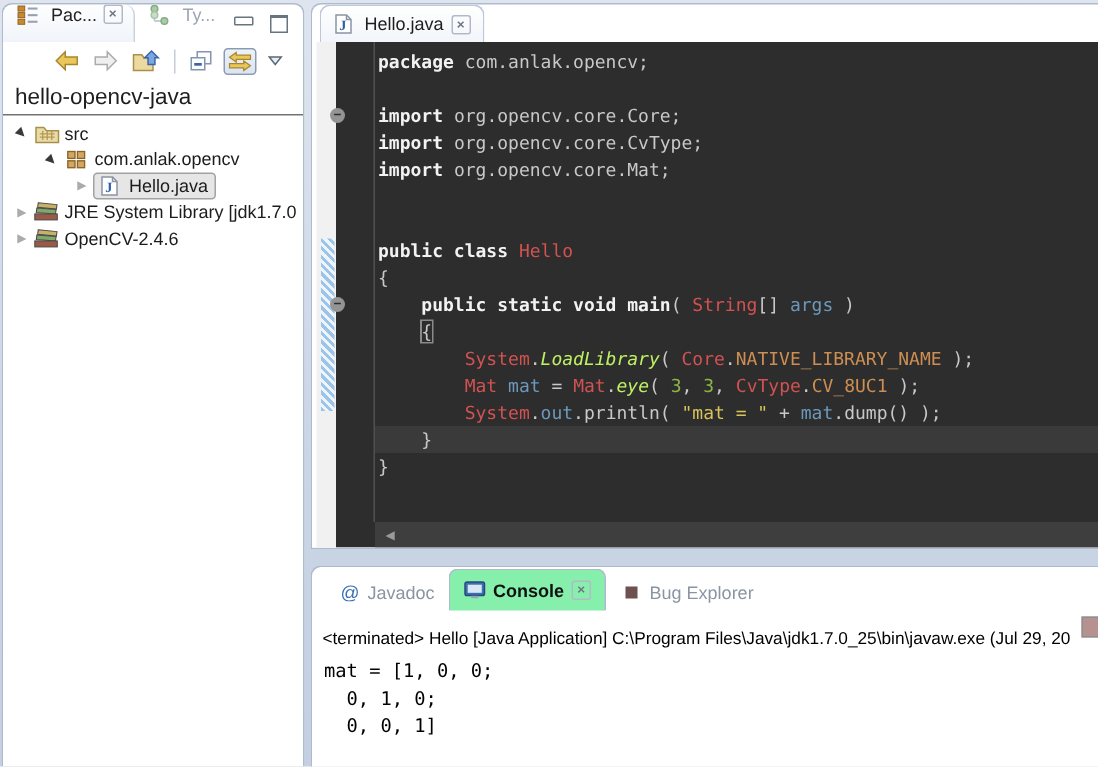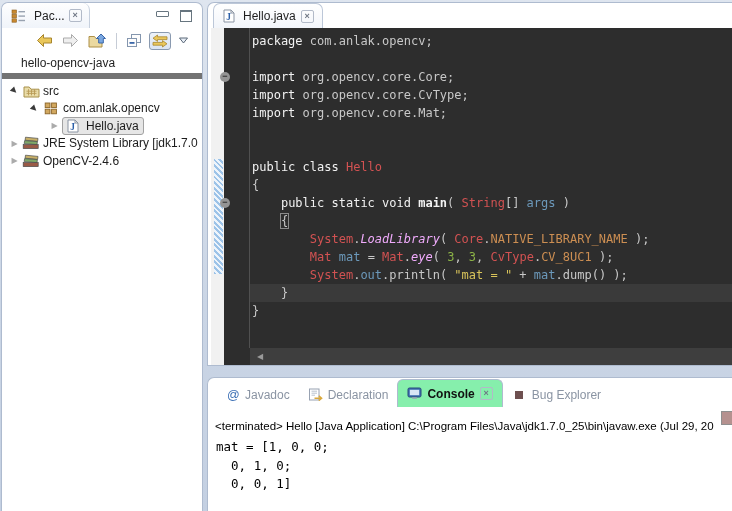--- a/index.html
+++ b/index.html
@@ -6,33 +6,33 @@
   body{
     width:732px;height:511px;overflow:hidden;position:relative;
     background:linear-gradient(180deg,#DEE5EF 0%,#CAD5E5 60%,#C4D0E2 100%);
     font-family:"Liberation Sans",sans-serif;
     -webkit-font-smoothing:antialiased;
   }
   .panel{position:absolute;background:#FFFFFF;border:1px solid #AEBBCF;box-sizing:border-box;}
   
   .left-card{left:1px;top:2px;width:202px;height:509px;border-radius:7px 7px 0 0;border-bottom:none;overflow:hidden;}
   .ptabs{height:25px;display:flex;align-items:stretch;}
-  .ptab{display:flex;align-items:center;gap:4px;padding:0 7px;font-size:12px;cursor:default;}
+  .ptab{display:flex;gap:4px;padding:0 7px;font-size:12px;cursor:default;}
   .ptab.active{background:linear-gradient(#FEFEFE,#F0F4FA);border-right:1px solid #C6D0DE;border-radius:7px 7px 0 0;color:#222;}
   .ptab.inactive{color:#9AA6B6;}
   .winbtns{margin-left:auto;display:flex;gap:11px;align-items:center;padding-right:10px;}
   .minbtn{width:11px;height:4px;border:1px solid #67757F;border-radius:1px;margin-top:-3px;}
   .maxbtn{width:10px;height:9px;border:1px solid #67757F;border-top-width:2px;}
   .closebox{width:11px;height:11px;border:1px solid #B2BAC8;border-radius:2px;color:#6E7684;
     font-size:9px;line-height:9px;font-weight:bold;display:flex;align-items:center;justify-content:center;}
   .ptoolbar{height:25px;display:flex;justify-content:flex-end;align-items:center;gap:5px;padding-right:11px;}
   .tbtn{display:inline-flex;align-items:center;justify-content:center;padding:1px 2px;}
   .tbtn.pressed{border:1px solid #8A9AB0;background:linear-gradient(#EDF2F9,#DAE4F2);border-radius:3px;}
   .sep{width:1px;height:16px;background:#C6CCD6;margin:0 2px;}
-  .project-label{font-size:12px;color:#1E1E1E;padding:3px 0 3px 19px;border-bottom:6px solid #737373;}
+  .project-label{font-size:15px;color:#1E1E1E;padding:3px 0 3px 8px;border-bottom:1px solid #737373;}
   .tree{padding-top:3px;font-size:12px;color:#1C1C1C;white-space:nowrap;overflow:hidden;}
   .trow{height:17.5px;display:flex;align-items:center;}
   .arrow{width:15px;display:inline-flex;justify-content:center;font-size:8px;flex:none;font-family:"DejaVu Sans",sans-serif;}
   .arrow.exp{color:#3A3A3A;transform:rotate(45deg);}
   .arrow.col{color:#ABABAB;}
   .ticon{width:18px;height:14px;display:inline-flex;align-items:center;justify-content:center;flex:none;margin-right:3px;}
   .selbox{display:inline-flex;align-items:center;background:#E6E6E6;border:1px solid #A2A2A2;border-radius:3px;padding:0 4px 0 1px;height:16px;}
   .selbox .ticon{margin-right:4px;}
   
   .editor-card{left:207px;top:2px;width:527px;height:364px;border-radius:7px 0 0 0;border-right:none;overflow:hidden;}
@@ -44,29 +44,29 @@
   .hatch{position:absolute;left:3px;top:131px;width:9px;height:115px;
     background:repeating-linear-gradient(45deg,#9CC3E8 0 2px,#EDF4FB 2px 4px);}
   .darkzone{position:absolute;left:16px;top:0;right:0;bottom:0;background:#2D2D2D;}
   .foldsep{position:absolute;left:25px;top:0;bottom:17px;width:1px;background:#505050;}
   .fold{position:absolute;left:-4px;width:10px;height:10px;border-radius:50%;background:#949494;color:#2D2D2D;
     font-size:9px;line-height:9px;text-align:center;font-weight:bold;}
   .code{position:absolute;left:26px;right:0;top:0;bottom:17px;overflow:hidden;
     font-family:"DejaVu Sans Mono",monospace;font-size:12px;line-height:18px;padding-top:4px;white-space:pre;color:#C8C8C8;}
   .cline{height:18px;padding-left:2px;}
   .cline.hl{background:#3A3A3A;}
-  .tok-kw{color:#F2F2F2;font-weight:normal;}
+  .tok-kw{color:#F2F2F2;font-weight:bold;}
   .tok-dec{color:#F2F2F2;font-weight:bold;text-align:center;}
   .tok-def{color:#C8C8C8;text-align:center;}
   .tok-typ{color:#D25252;}
   .tok-var{color:#6C99BB;margin-top:40px;}
   .tok-num{color:#8CB347;}
   .tok-str{color:#D8C35A;}
   .tok-con{color:#CC8E52;}
-  .tok-sm{color:#f0abfc;font-style:italic;}
+  .tok-sm{color:#bef264;font-style:italic;}
   .tok-box{box-shadow:0 0 0 1px #8A8A8A;}
   .hscroll{position:absolute;left:26px;right:0;bottom:0;height:17px;background:#3E3E3E;display:flex;align-items:center;}
   .hscroll .arr{color:#9A9A9A;font-size:8px;margin-left:7px;font-family:"DejaVu Sans",sans-serif;}
   
   .console-card{left:207px;top:377px;width:527px;height:135px;border-radius:7px 0 0 0;border-right:none;border-bottom:none;overflow:hidden;}
   .ctabrow{height:29px;display:flex;align-items:flex-end;padding-left:8px;font-size:12px;color:#8A94A3;}
   .ctab{display:flex;align-items:center;gap:5px;padding:0 9px;height:25px;white-space:nowrap;}
   .ctab.active{background:#86efac;border:1px solid #AEBBCF;border-bottom:none;border-radius:6px 6px 0 0;color:#111;font-weight:bold;height:27px;}
   .console-body{padding:13px 0 0 7px;}
   .launch-line{font-size:11.5px;color:#000;white-space:nowrap;overflow:hidden;}
@@ -90,20 +90,32 @@
             <g fill="#98A2B0">
               <rect x="7.5" y="2" width="6.5" height="1.4"></rect>
               <rect x="7.5" y="6.4" width="6.5" height="1.4"></rect>
               <rect x="7.5" y="10.8" width="6.5" height="1.4"></rect>
             </g>
           </svg>
         </span>
       <span>Pac...</span>
       <span class="closebox">×</span>
     </div>
+    <div class="ptab inactive">
+      <span class="ticon">
+          <svg width="14" height="14" viewBox="0 0 14 14">
+            <rect x="3.4" y="3" width="1.2" height="8" fill="#C2C8CE"></rect>
+            <rect x="4" y="10.4" width="5" height="1.2" fill="#C2C8CE"></rect>
+            <circle cx="4" cy="2.8" r="2.2" fill="#A8CCA8" stroke="#88AA88"></circle>
+            <circle cx="4" cy="7" r="2.2" fill="#C6DEC6" stroke="#A8C4A8"></circle>
+            <circle cx="10.6" cy="11" r="2.2" fill="#A8CCA8" stroke="#88AA88"></circle>
+          </svg>
+        </span>
+      <span>Ty...</span>
+    </div>
     <div class="winbtns">
       <span class="minbtn"></span>
       <span class="maxbtn"></span>
     </div>
   </div>
   <div class="ptoolbar" id="ptoolbar">
       <span class="tbtn">
         <svg width="17" height="15" viewBox="0 0 17 15">
           <path d="M7.5 1.5 L1.5 7.5 L7.5 13.5 L7.5 10 L15.5 10 L15.5 5 L7.5 5 Z" fill="#EAC75A" stroke="#A8862E"></path>
         </svg>
@@ -240,30 +252,20 @@
 <section class="panel console-card">
   <div class="ctabrow" id="ctabs">
       <div class="ctab">
         <span class="ticon" style="width: 15px; margin-right: 0px;">
           <svg width="14" height="13" viewBox="0 0 14 13">
             <text x="1" y="11" font-size="12.5" fill="#3B6FB5" font-family="sans-serif">@</text>
           </svg>
         </span>
         <span>Javadoc</span>
       </div>
-      <div class="ctab">
-        <span class="ticon" style="width: 15px; margin-right: 0px;">
-          <svg width="15" height="13" viewBox="0 0 15 13">
-            <rect x="1.5" y="1" width="9.5" height="11" fill="#FFF" stroke="#98A2B2"></rect>
-            <path d="M3.5 3.2 H9 M3.5 5.2 H9 M3.5 7.2 H7" stroke="#B8C2CE" stroke-width="1"></path>
-            <path d="M6.5 10.2 H13 M10.8 7.8 L13.6 10.2 L10.8 12.6" fill="none" stroke="#D9A83C" stroke-width="1.5"></path>
-          </svg>
-        </span>
-        <span>Declaration</span>
-      </div>
       <div class="ctab active">
         <span class="ticon" style="width: 15px; margin-right: 0px;">
           <svg width="15" height="13" viewBox="0 0 15 13">
             <rect x="1" y="1" width="13" height="9" rx="1.4" fill="#3C6FB0" stroke="#28497A"></rect>
             <rect x="2.8" y="2.8" width="9.4" height="5.4" fill="#D8E6F5"></rect>
             <rect x="5.2" y="10.2" width="4.6" height="1.6" fill="#98A2B2"></rect>
           </svg>
         </span>
         <span>Console</span>
         <span class="closebox">×</span>

